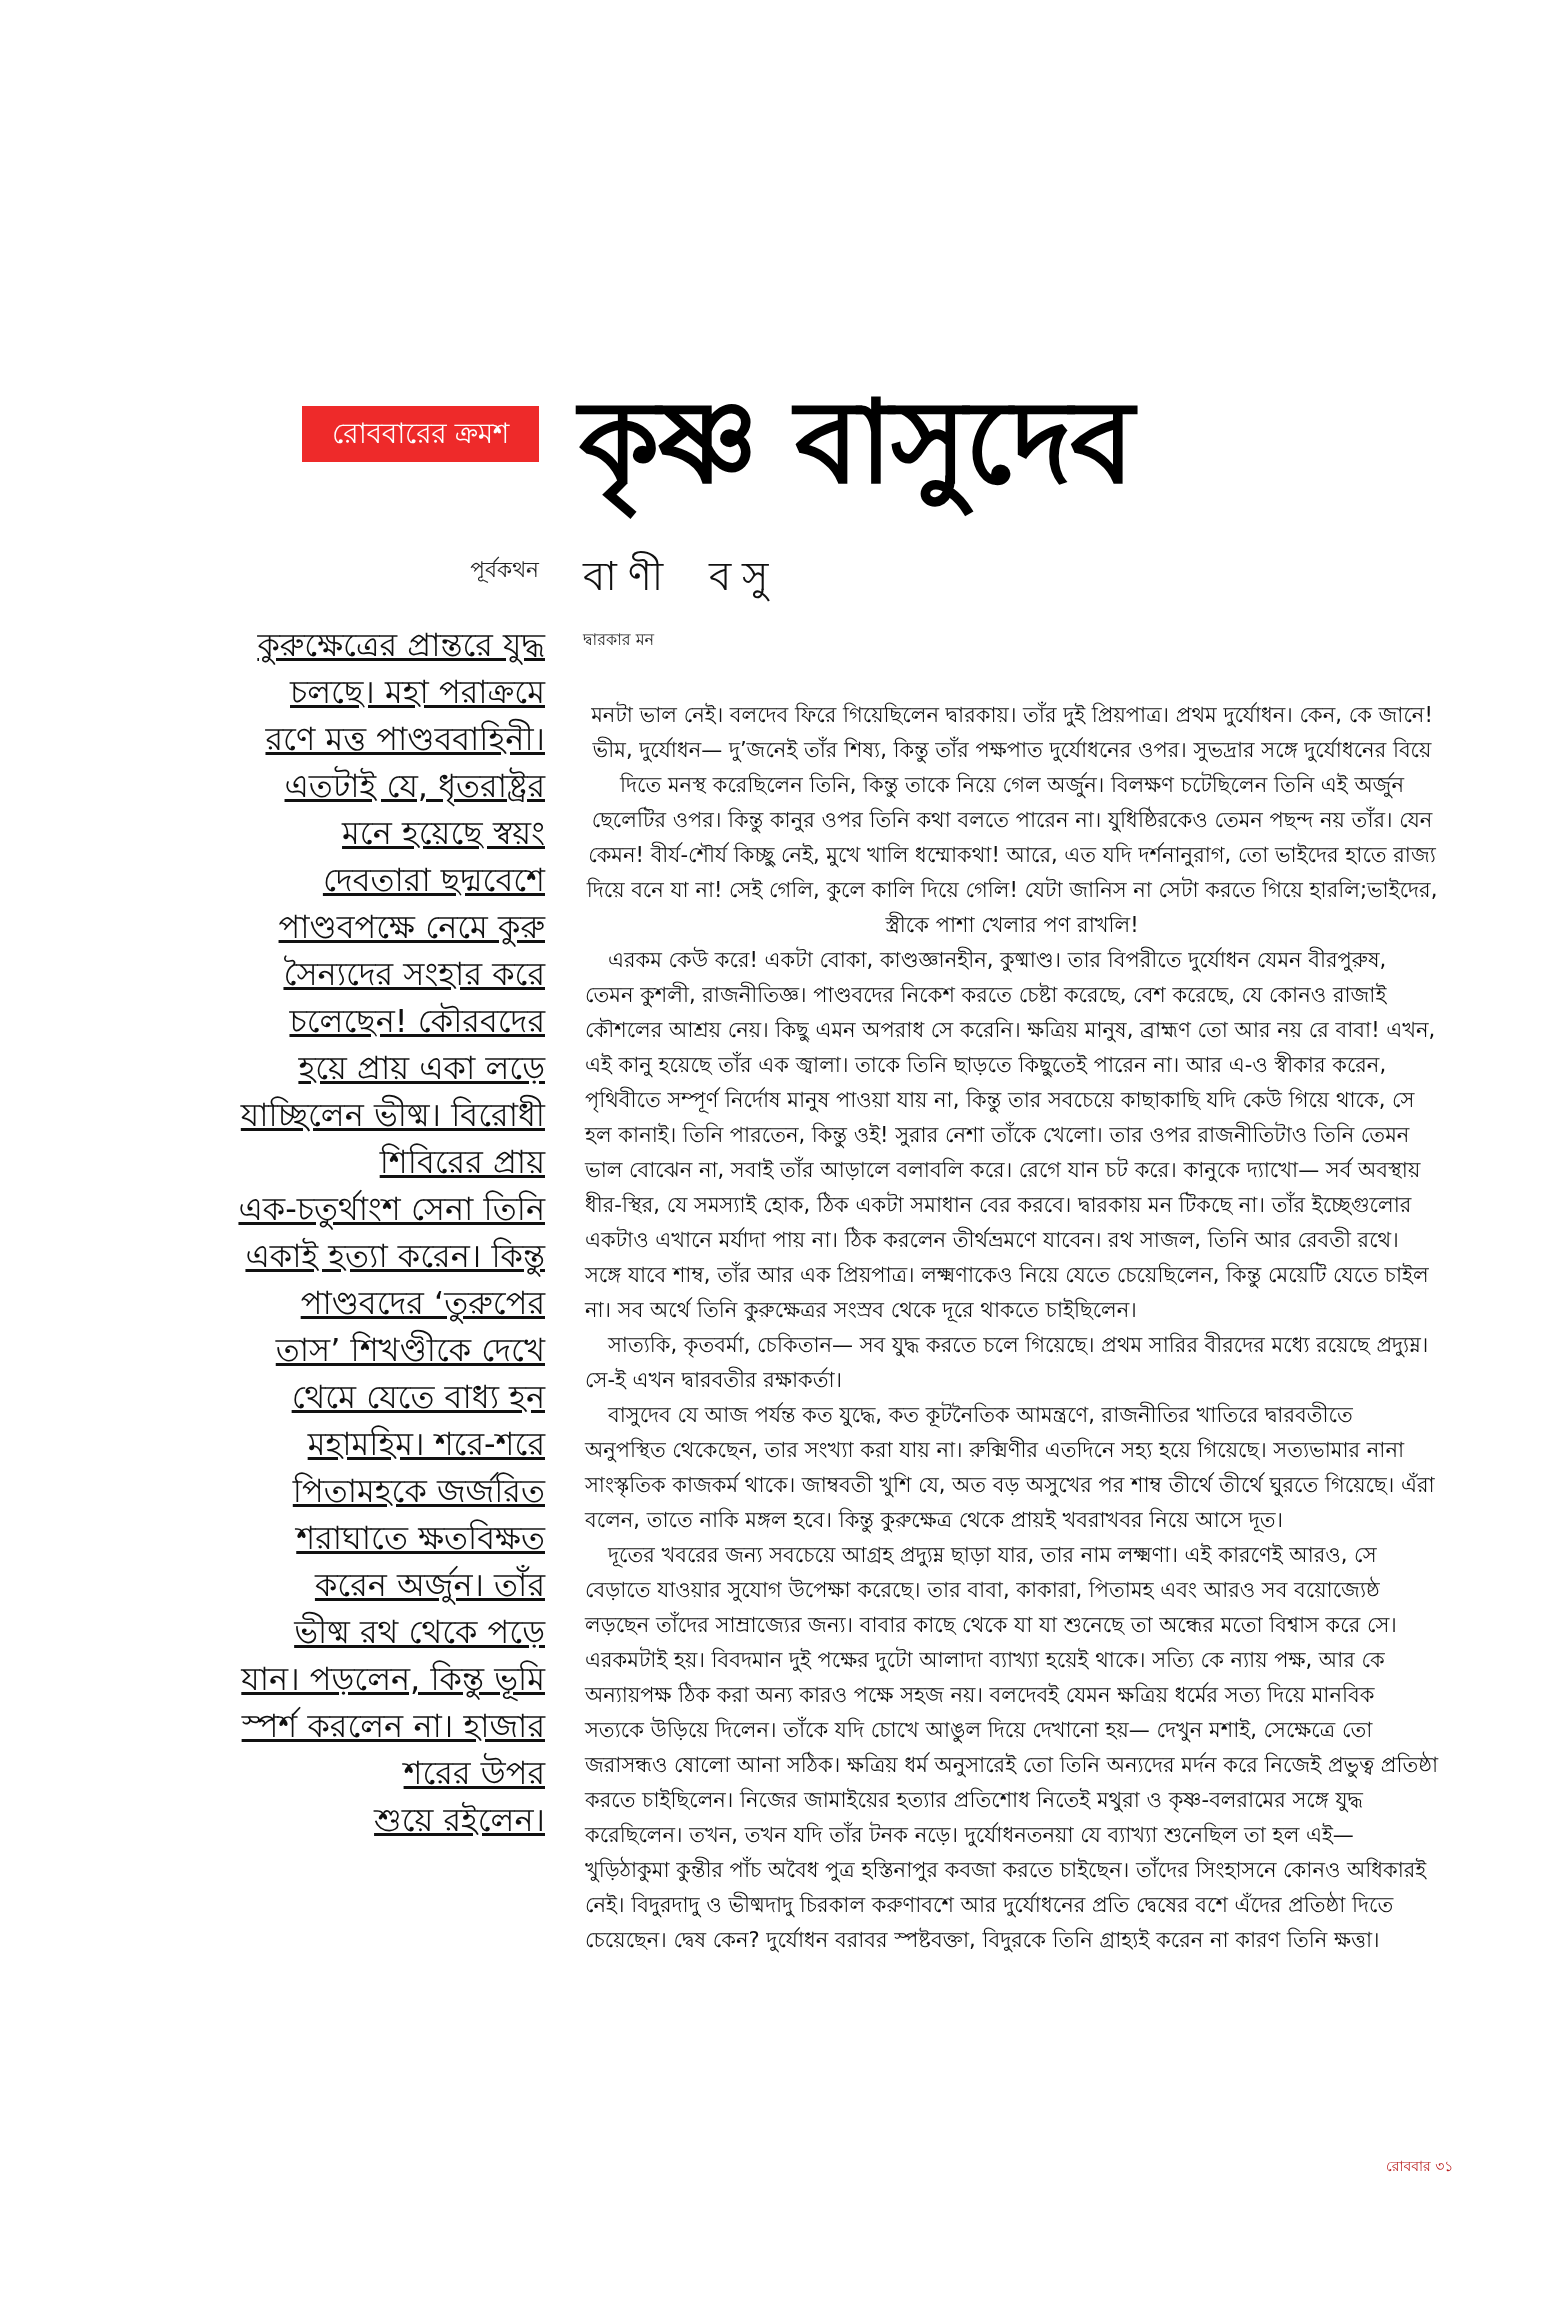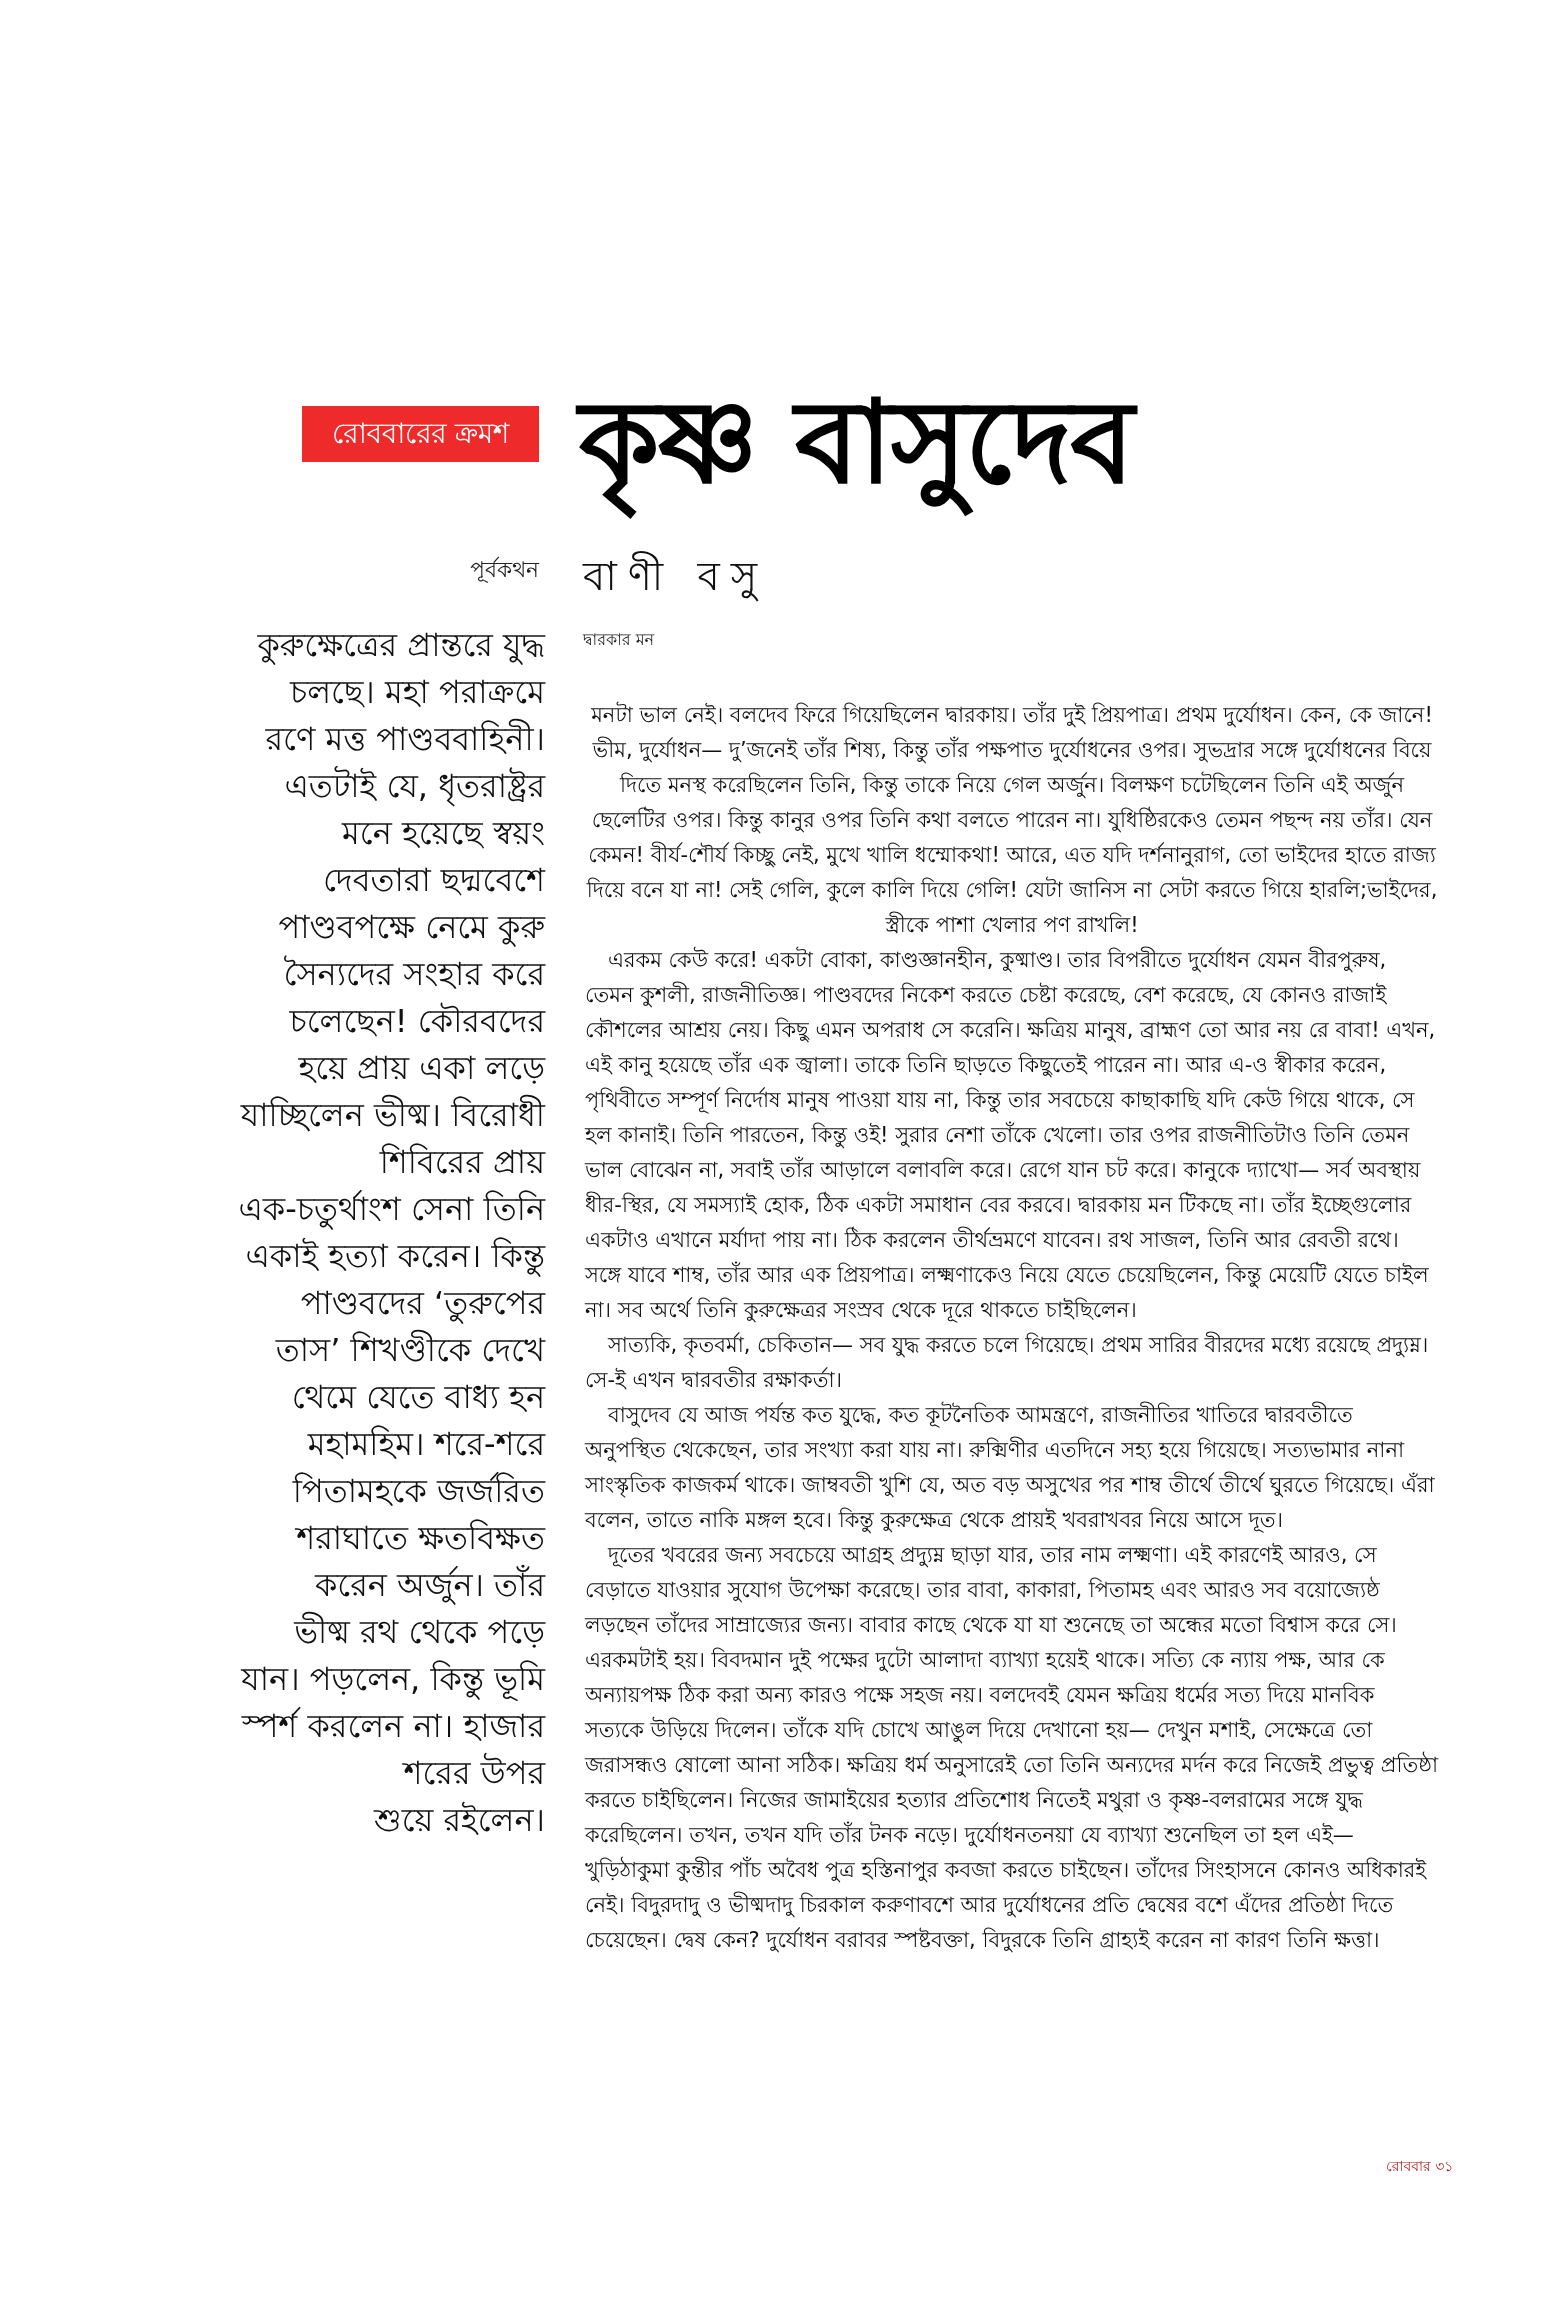--- a/index.html
+++ b/index.html
@@ -17,27 +17,28 @@
     font-size: 115px; font-weight: bold; line-height: 1; color: #000; white-space: nowrap;
     letter-spacing: -1.5px;
   }
   .kicker {
     position: absolute; left: 385px; top: 553px; width: 154px; text-align: right;
     font-size: 21.6px; color: #222;
   }
   .author {
     position: absolute; left: 583px; top: 545px; font-size: 40px; letter-spacing: 10.8px; color: #111;
     white-space: nowrap;
+    font-family: Liberation Mono, monospace;
   }
   .subhead {
     position: absolute; left: 583px; top: 627px; font-size: 16px; color: #222;
   }
   .pullquote {
     position: absolute; left: 139px; top: 622px; width: 406px;
-    text-align: right; font-size: 32px; line-height: 47px; color: #111;
+    text-align: right; font-size: 32px; line-height: 47px; color: #111; text-decoration: underline;
   }
   .pullquote .pq-line { display: block; white-space: nowrap; }
   .body-col {
     position: absolute; left: 585px; top: 698px; width: 854px;
     font-size: 21px; line-height: 35px; color: #111;
   }
   .body-col .para { margin: 0; text-indent: 23px; }
   .body-col .para:first-child { text-indent: 0; text-align: center; }
   .folio {
     position: absolute; left: 1386px; top: 2155px; width: 54px; text-align: left;

